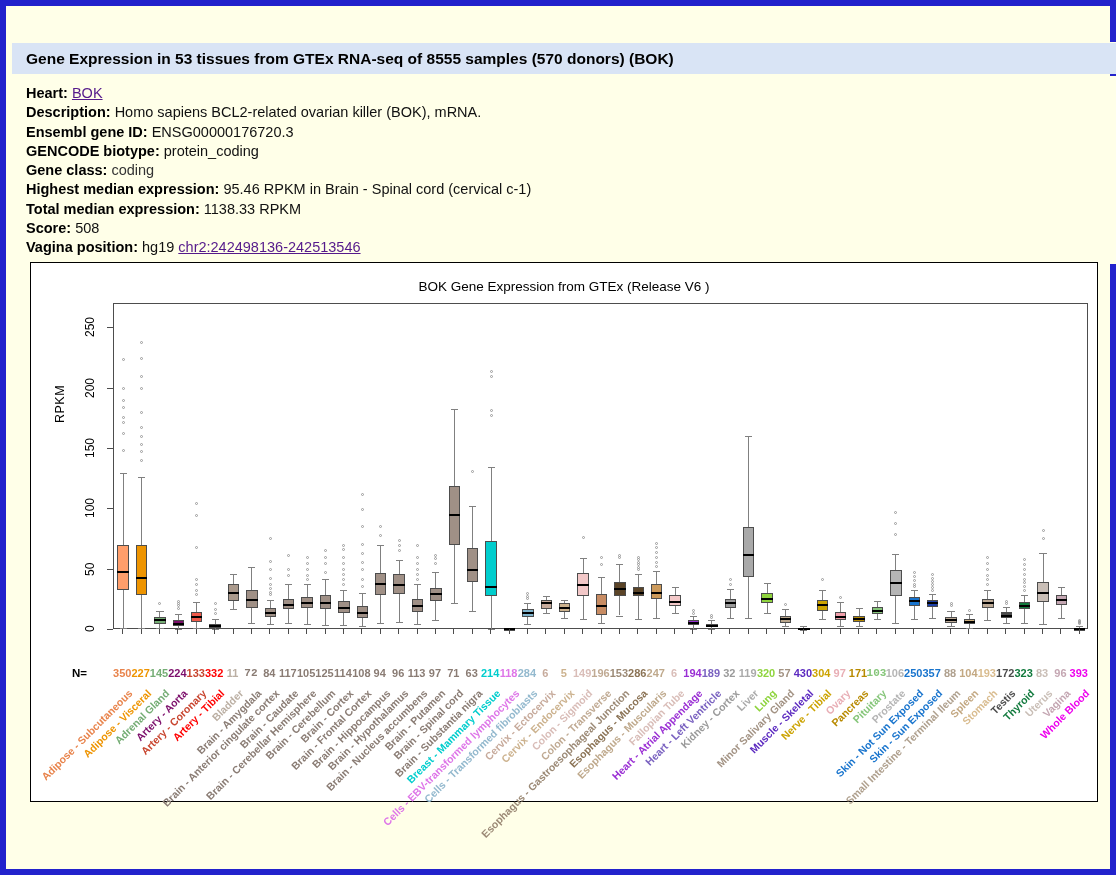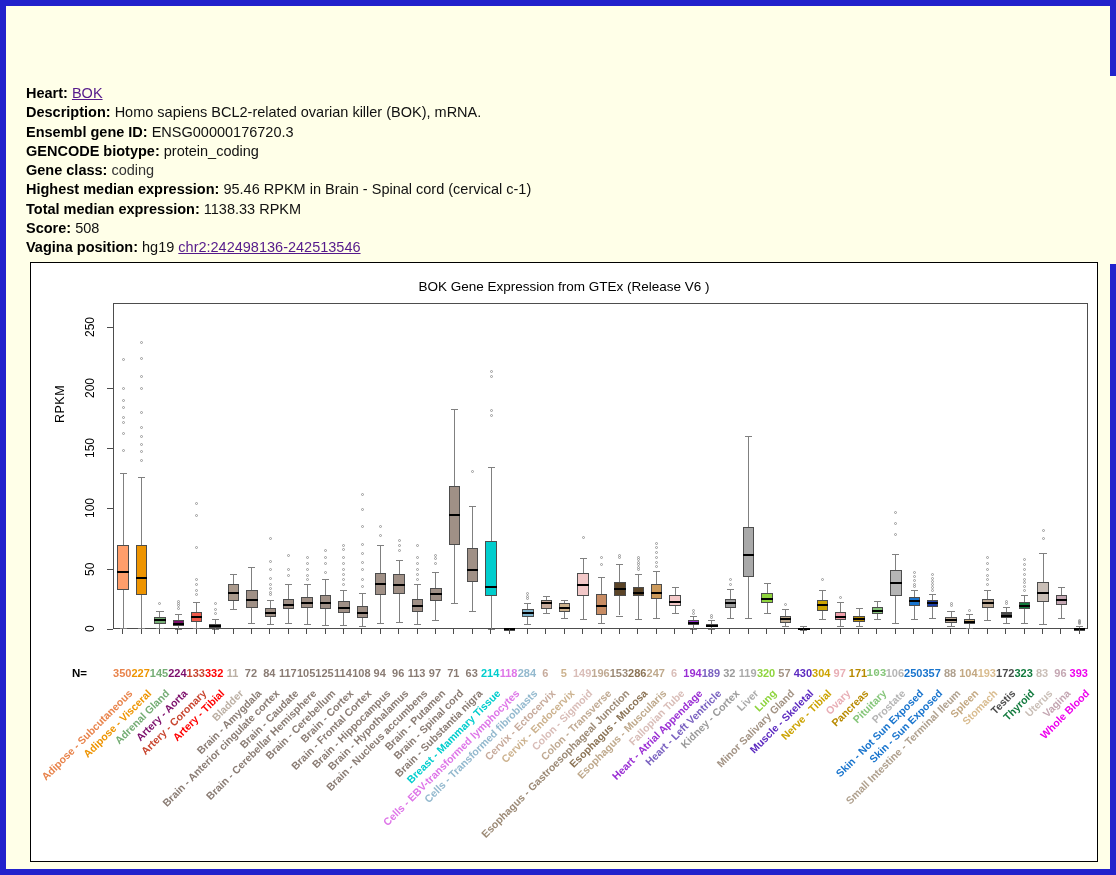--- a/index.html
+++ b/index.html
@@ -51,21 +51,21 @@
     font-size:14.5px;
     color:#111;
     line-height:19.3px;
   }
   #info .row{white-space:nowrap;}
   #info b{font-weight:bold;color:#000;}
   #info a{color:#551a8b;text-decoration:underline;}
   #info .cls{color:#333;}
   
   #chartbox{
-    position:absolute;left:24px;top:256px;width:1068px;height:600px;
+    position:absolute;left:24px;top:256px;width:1068px;height:540px;
     background:#ffffff;border:1px solid #000;box-sizing:border-box;
   }
   #chart-title{
     position:absolute;left:0;top:16px;width:100%;text-align:center;
     font-size:13.5px;color:#000;
   }
   
   #plot{
     position:absolute;left:82px;top:40px;width:975px;height:326px;
     border:1px solid #4d4d4d;box-sizing:border-box;background:#fff;
@@ -100,20 +100,23 @@
   
   #xlabels{position:absolute;left:82px;top:420px;width:975px;height:180px;}
   .xlabwrap{position:absolute;top:4px;transform-origin:right top;}
 </style>
 </head>
 <body>
 
 <div id="page">
 
 
+  <div id="titlebar">
+    <div class="t">Gene Expression in 53 tissues from GTEx RNA-seq of 8555 samples (570 donors) (BOK)</div>
+  </div>
 
   <div id="info">
     <div class="row">
       <b>Heart:</b>
       <a href="#">BOK</a>
     </div>
     <div class="row">
       <b>Description:</b>
       <span>Homo sapiens BCL2-related ovarian killer (BOK), mRNA.</span>
     </div>
@@ -752,21 +755,21 @@
       </div>
     <div id="nlabel">N=</div>
     <div id="nrow">
         <div class="nval" style="left: 9.19811px; color: rgb(232, 131, 75);">350</div>
         <div class="nval" style="left: 27.5943px; color: rgb(238, 148, 0);">227</div>
         <div class="nval" style="left: 45.9906px; color: rgb(116, 173, 116);">145</div>
         <div class="nval" style="left: 64.3868px; color: rgb(124, 14, 107);">224</div>
         <div class="nval" style="left: 82.783px; color: rgb(200, 69, 47);">133</div>
         <div class="nval" style="left: 101.179px; color: rgb(255, 0, 0);">332</div>
         <div class="nval" style="left: 119.575px; color: rgb(187, 175, 163);">11</div>
-        <div class="nval" style="left: 137.972px; color: rgb(138, 124, 116);">72</div>
+        <div class="nval" style="left: 137.972px; color: rgb(138, 124, 116); font-family: Liberation Mono, monospace;">72</div>
         <div class="nval" style="left: 156.368px; color: rgb(138, 124, 116);">84</div>
         <div class="nval" style="left: 174.764px; color: rgb(138, 124, 116);">117</div>
         <div class="nval" style="left: 193.16px; color: rgb(138, 124, 116);">105</div>
         <div class="nval" style="left: 211.557px; color: rgb(138, 124, 116);">125</div>
         <div class="nval" style="left: 229.953px; color: rgb(138, 124, 116);">114</div>
         <div class="nval" style="left: 248.349px; color: rgb(138, 124, 116);">108</div>
         <div class="nval" style="left: 266.745px; color: rgb(138, 124, 116);">94</div>
         <div class="nval" style="left: 285.142px; color: rgb(138, 124, 116);">96</div>
         <div class="nval" style="left: 303.538px; color: rgb(138, 124, 116);">113</div>
         <div class="nval" style="left: 321.934px; color: rgb(138, 124, 116);">97</div>

